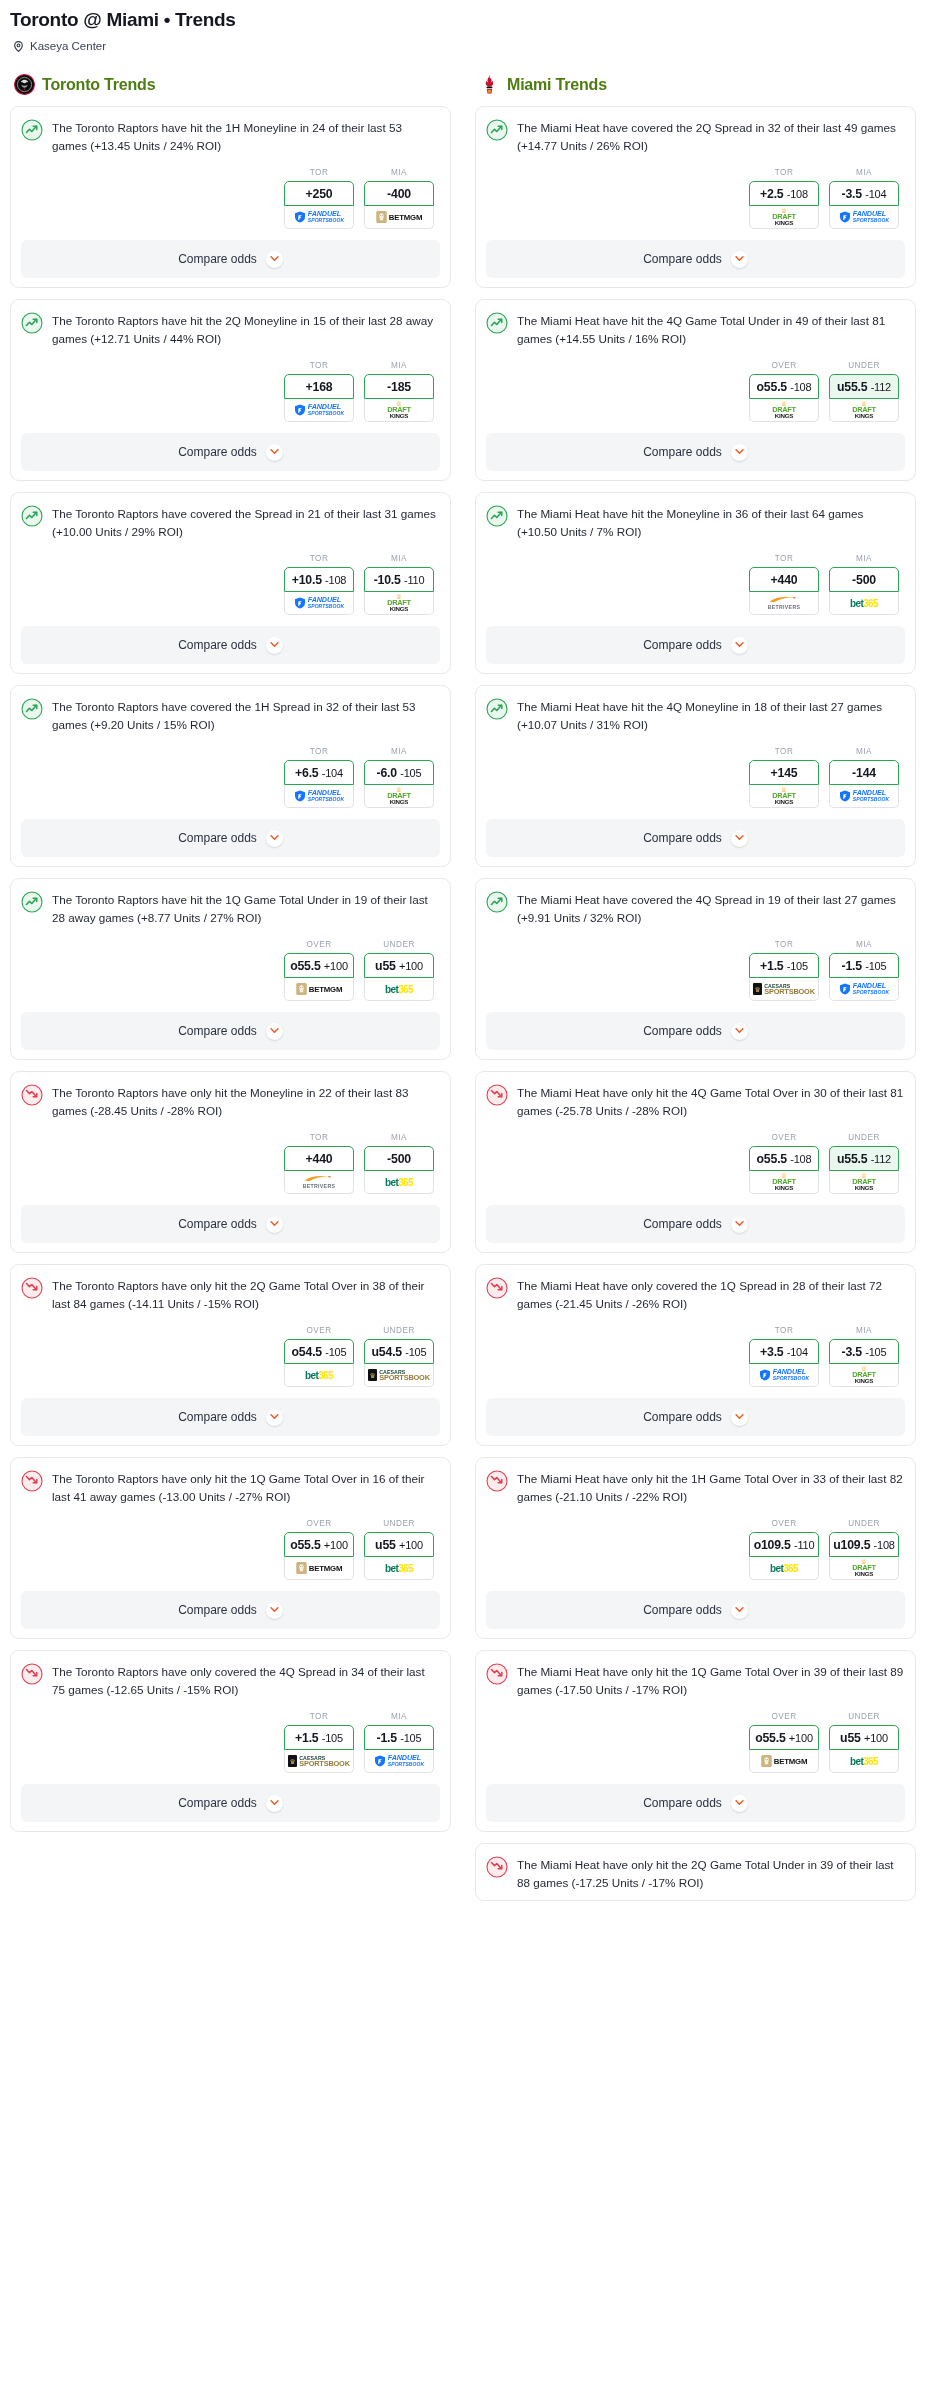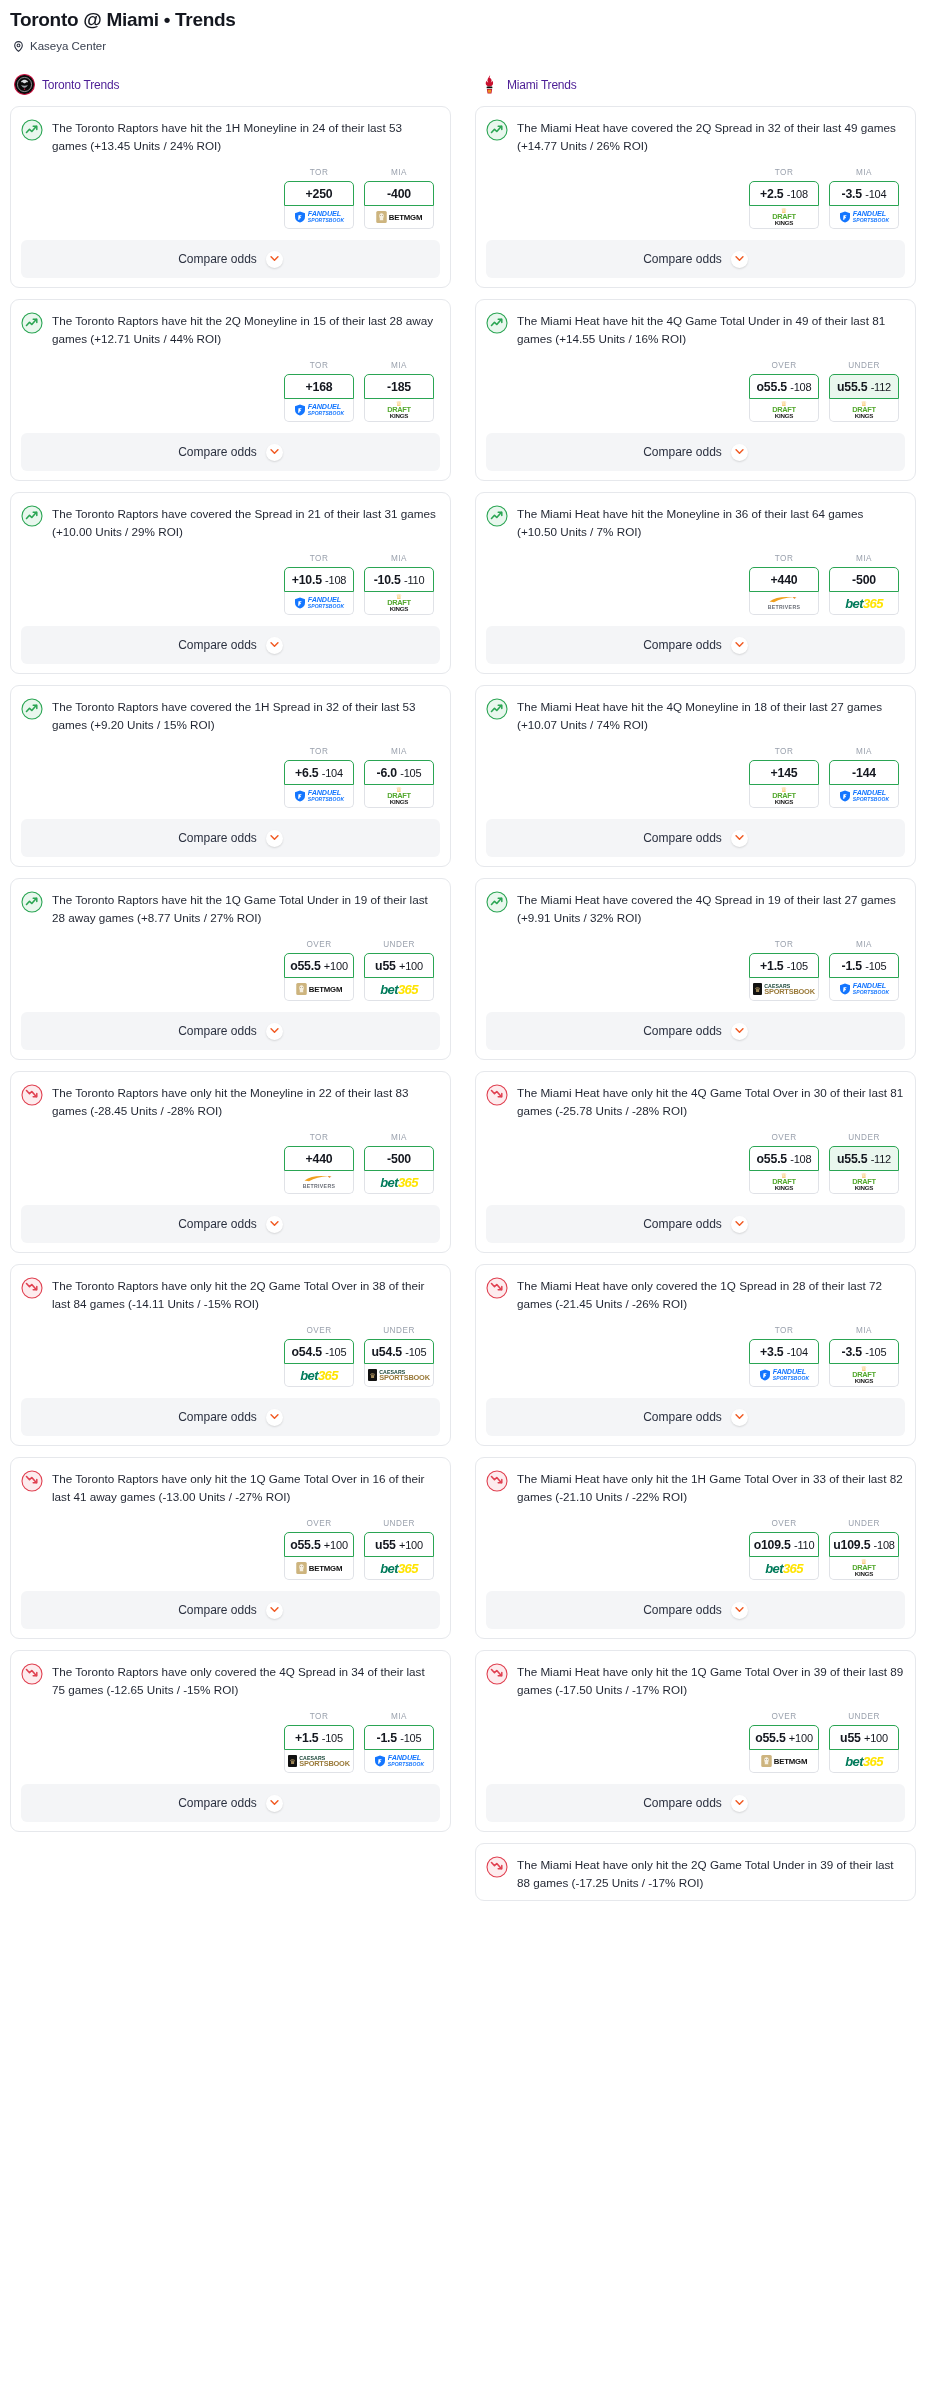--- a/index.html
+++ b/index.html
@@ -40,24 +40,24 @@
   .col { width: 441px; flex: 0 0 441px; }
 
   .col-head {
     display: flex;
     align-items: center;
     gap: 7px;
     margin-bottom: 11px;
     margin-left: 4px;
   }
   .col-head-title {
-    font-size: 12px;
-    font-weight: normal;
+    font-size: 16px;
+    font-weight: bold;
     letter-spacing: -0.2px;
-    color: #4c1d95;
+    color: #4d7c0f;
   }
   .team-logo { width: 21px; height: 21px; flex: 0 0 21px; display: block; }
 
   
   .card {
     border: 1px solid #e6e8ec;
     border-radius: 9px;
     background: #fff;
     margin-bottom: 11px;
     padding: 11px 10px 9px 10px;
@@ -128,21 +128,21 @@
   .bk-mgm { gap: 2px; }
   .mgm-lion { width: 11px; height: 12px; }
   .mgm-txt { font-size: 7.8px; font-weight: bold; color: #111; letter-spacing: -0.2px; }
   .mgm-txt .b { color: #111; }
 
   .dk-wrap { text-align: center; line-height: 6px; }
   .dk-crown { font-size: 7px; color: #f2a20c; display: block; height: 6px; }
   .dk-t1 { font-size: 7.4px; font-weight: bold; color: #53a82d; display:block; letter-spacing:-0.3px;text-align:right;}
   .dk-t2 { font-size: 6.2px; font-weight: bold; color: #1c1c1c; display:block; letter-spacing:-0.2px;}
 
-  .b365 { font-size: 13px; font-weight: bold; letter-spacing: -0.6px; font-style: italic; }
+  .b365 { font-size: 10px; font-weight: bold; letter-spacing: -0.6px; }
   .b365 .g { color: #027b5b; }
   .b365 .y { color: #ffe400; }
 
   .cz-wrap { display:flex; align-items:center; gap:2px; }
   .cz-emb { width: 9px; height: 12px; background:#111; border-radius:1px; display:flex;align-items:center;justify-content:center;}
   .cz-emb span { color:#c8aa6e; font-size:7px; line-height:7px;}
   .cz-txt { line-height:6px; text-align:left;}
   .cz-txt .l1 { font-size:5.2px; font-weight:bold; color:#0f3d2e; display:block; letter-spacing:0.1px;}
   .cz-txt .l2 { font-size:7.4px; font-weight:bold; color:#9a7a3a; display:block; letter-spacing:-0.2px;}
 
@@ -828,21 +828,21 @@
   </span>
       </div>
     </div>
         <div class="card">
       <div class="trend-row">
         <svg class="trend-icon" viewBox="0 0 22 22">
     <circle cx="11" cy="11" r="10" fill="#e9f7ee" stroke="#2aa553" stroke-width="1.1"></circle>
     <path d="M5.5 13.5l3-3.2 2.3 2.2 4.4-5.1" fill="none" stroke="#2aa553" stroke-width="1.6" stroke-linecap="round" stroke-linejoin="round"></path>
     <path d="M12.2 7.2h3.6v3.4" fill="none" stroke="#2aa553" stroke-width="1.5" stroke-linecap="round" stroke-linejoin="round"></path>
   </svg>
-        <div class="trend-text">The Miami Heat have hit the 4Q Moneyline in 18 of their last 27 games (+10.07 Units / 74% ROI)</div>
+        <div class="trend-text">The Miami Heat have hit the 4Q Moneyline in 18 of their last 27 games (+10.07 Units / 31% ROI)</div>
       </div>
       <div class="odds-area">
             <div class="odds-cell">
             <div class="odds-label">TOR</div>
             <div class="odds-box">
               <span class="odds-val">+145</span>
             </div>
             <div class="book-box">
                 <span class="bk">
       <span class="dk-wrap">

